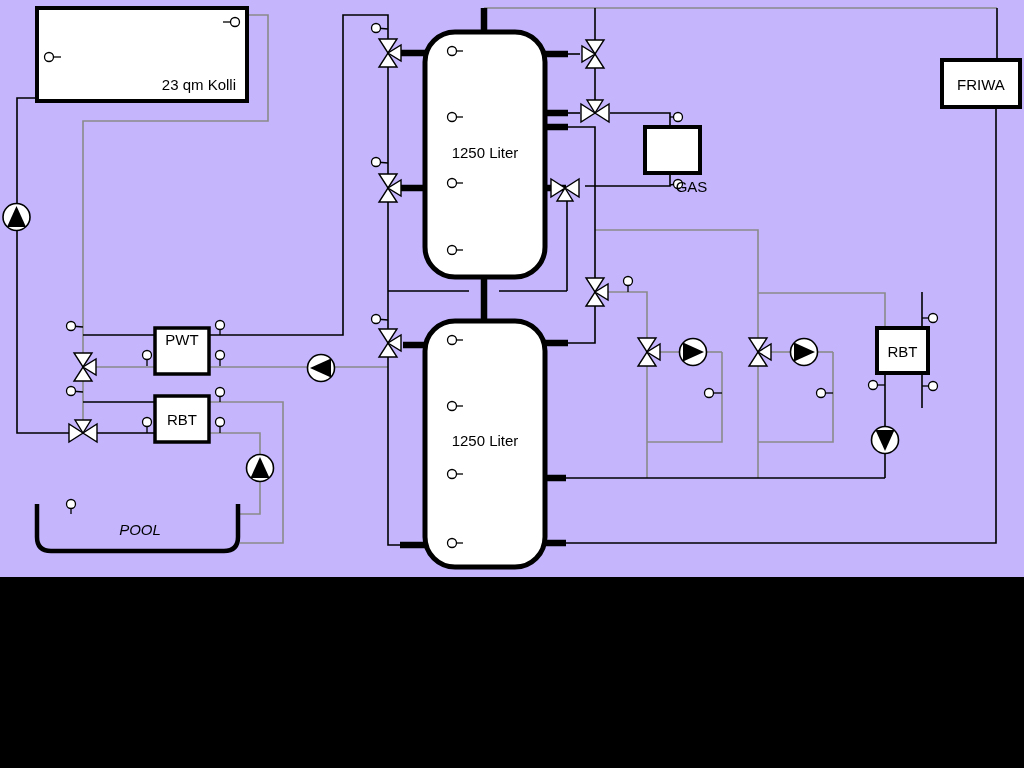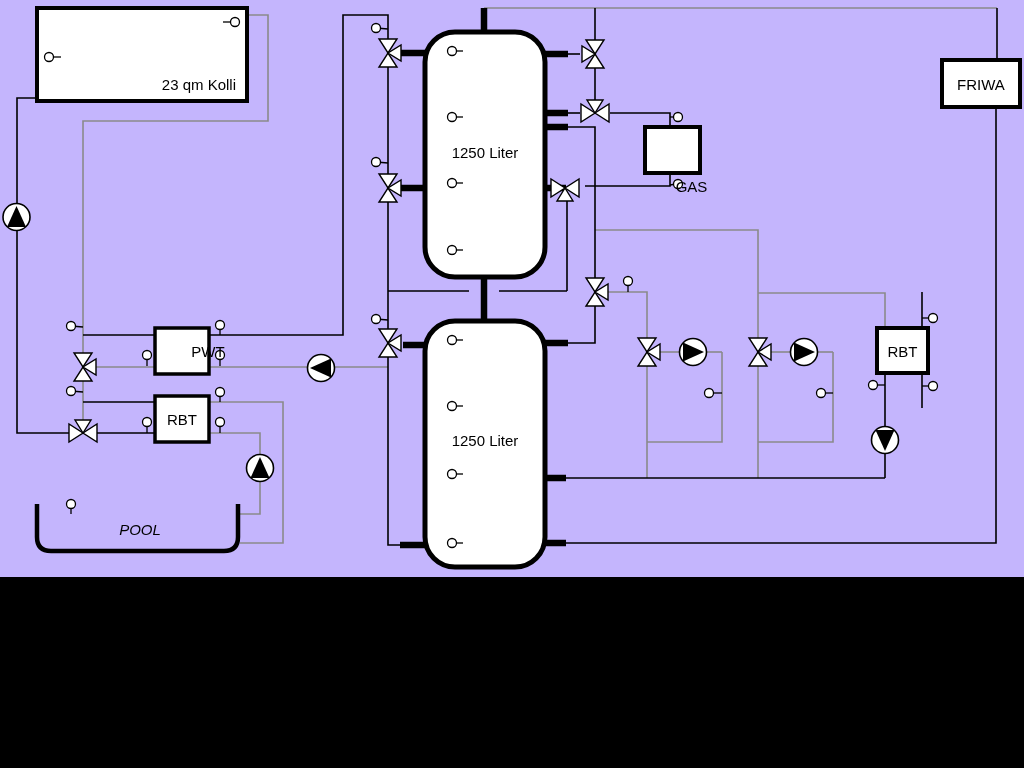--- a/index.html
+++ b/index.html
@@ -305,21 +305,21 @@
     <g>
           <line x1="933" y1="386" x2="922" y2="386"></line>
           <circle cx="933" cy="386" r="4.5"></circle>
         </g>
   </g>
 </svg>
 
   <div class="lbl" style="left:111px;top:77px;width:125px;text-align:right;">23 qm Kolli</div>
   <div class="lbl ctr" style="left:425px;top:145px;width:120px;">1250 Liter</div>
   <div class="lbl ctr" style="left:425px;top:433px;width:120px;">1250 Liter</div>
-  <div class="lbl ctr" style="left:155px;top:344px;width:54px;padding-left:26px;">PWT</div>
+  <div class="lbl ctr" style="left:155px;top:332px;width:54px;">PWT</div>
   <div class="lbl ctr" style="left:155px;top:412px;width:54px;">RBT</div>
   <div class="lbl ctr" style="left:664px;top:143px;width:55px;margin-top:36px;">GAS</div>
   <div class="lbl ctr" style="left:942px;top:77px;width:78px;">FRIWA</div>
   <div class="lbl ctr" style="left:877px;top:344px;width:51px;">RBT</div>
   <div class="lbl ctr" style="left:90px;top:522px;width:100px;font-style:italic;">POOL</div>
 
   <div id="bottom-band" style="background: rgb(0, 0, 0);"></div>
 
 </div>
 

